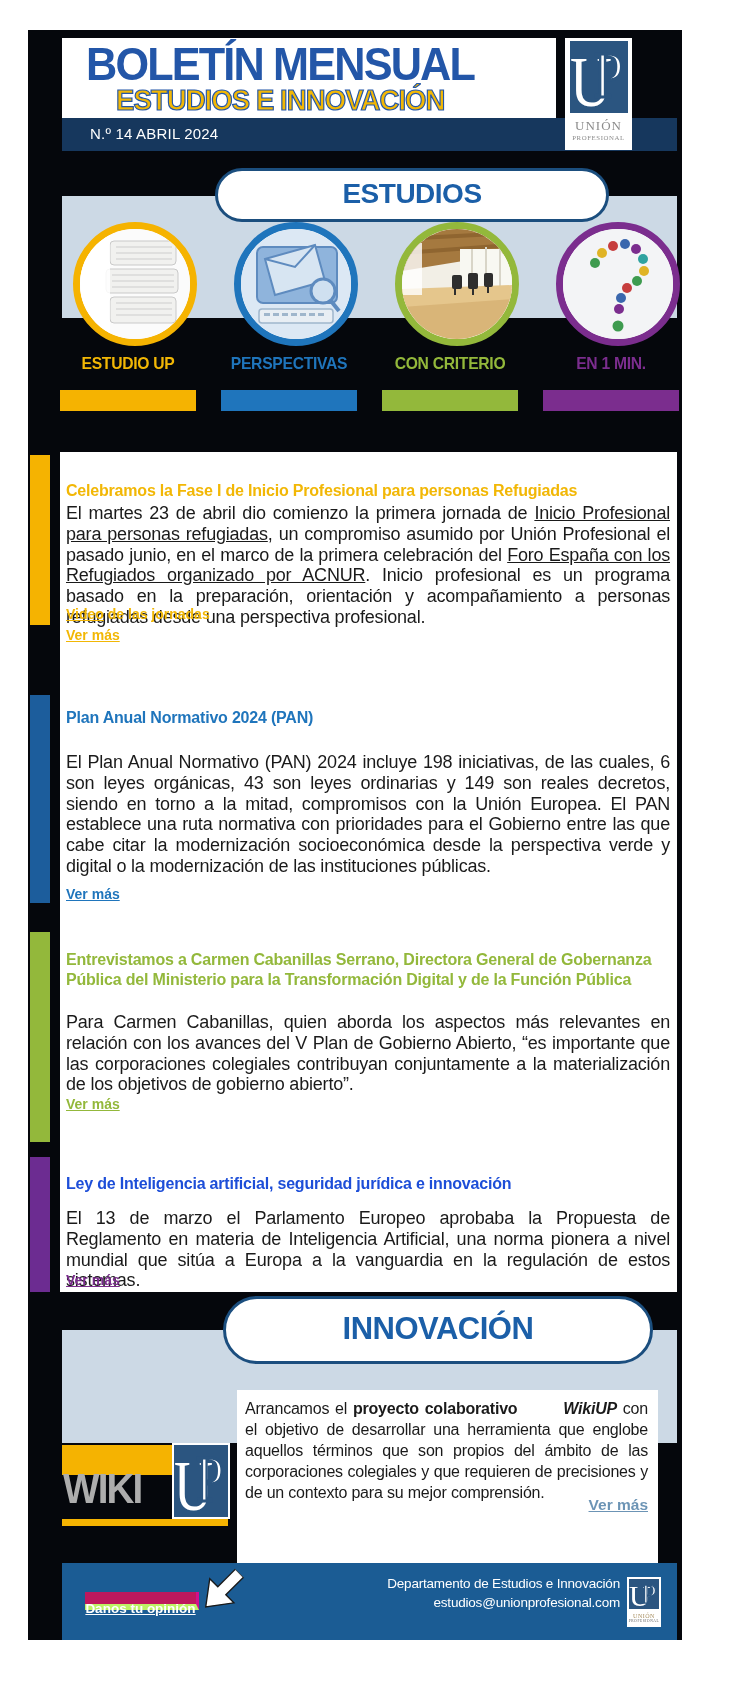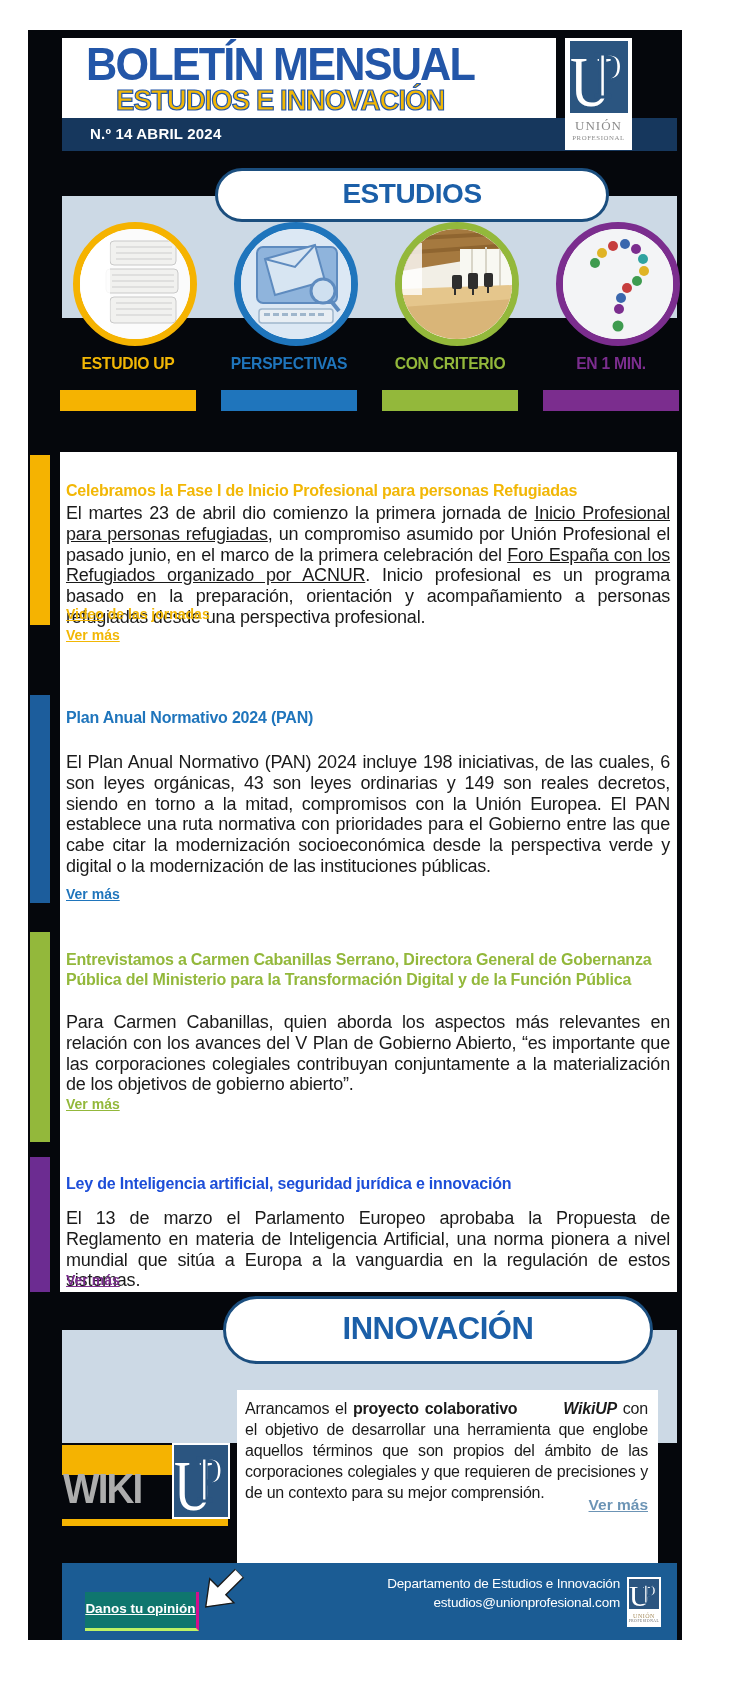--- a/index.html
+++ b/index.html
@@ -8,21 +8,21 @@
   .abs{position:absolute;}
   #frame{left:28px;top:30px;width:654px;height:1610px;background:#05070c;}
   
   .hdr-white{left:62px;top:38px;width:494px;height:80px;background:#ffffff;}
   .title1{left:86px;top:36px;color:#2356A8;font-size:47px;font-weight:bold;letter-spacing:-2px;transform:scaleX(.92);transform-origin:left top;white-space:nowrap;}
   .title2{left:116px;top:84px;color:#F2B705;font-size:29px;font-weight:bold;letter-spacing:-1px;-webkit-text-stroke:1.2px #2356A8;white-space:nowrap;transform:scaleX(.95);transform-origin:left top;}
   .logo-box{left:565px;top:38px;width:67px;height:112px;background:#ffffff;z-index:5;text-align:center;}
   .logo-union{color:#8C8C8C;font-family:"Liberation Serif",serif;font-size:13px;letter-spacing:1px;margin-top:1px;}
   .logo-prof{color:#8C8C8C;font-family:"Liberation Serif",serif;font-size:6.8px;letter-spacing:.6px;}
   .navy-band{left:62px;top:118px;width:615px;height:33px;background:#16375D;}
-  .issue-txt{left:90px;top:125px;color:#ffffff;font-size:15px;font-weight:bold;letter-spacing:.2px;}
+  .issue-txt{left:90px;top:125px;color:#ffffff;font-size:15px;font-weight:normal;letter-spacing:.2px;}
   
   .pill{background:#ffffff;border:3.5px solid #1B4E7E;border-radius:30px;text-align:center;color:#1B5FA8;font-weight:bold;z-index:6;}
   .pill-estudios{left:215px;top:168px;width:388px;height:48px;font-size:28px;line-height:46px;letter-spacing:-.5px;}
   .pill-innov{left:223px;top:1296px;width:424px;height:62px;font-size:31px;line-height:60px;border-radius:34px;letter-spacing:-.5px;}
   .band1{left:62px;top:196px;width:615px;height:122px;background:#CCD9E5;}
   .band2{left:62px;top:1330px;width:615px;height:113px;background:#CCD9E5;}
   
   .circ{width:110px;height:110px;border-radius:50%;overflow:hidden;z-index:4;background:#fff;}
   .cat-label{top:354px;width:150px;text-align:center;font-size:16.5px;font-weight:bold;letter-spacing:-.3px;white-space:nowrap;transform:scaleX(.95);}
   .cat-bar{top:390px;width:136px;height:21px;}
@@ -40,21 +40,21 @@
   .wiki-body{left:8px;top:8px;width:403px;font-size:16px;line-height:21px;color:#1a1a1a;text-align:justify;letter-spacing:-.2px;position:absolute;}
   .wiki-link{right:10px;top:106px;position:absolute;font-size:15.5px;font-weight:bold;}
   
   .wiki-logo{left:62px;top:1443px;width:166px;height:82px;}
   .wiki-yellow-top{position:absolute;left:0;top:2px;width:111px;height:30px;background:#F5B301;}
   .wiki-word{position:absolute;left:1px;top:22px;font-size:42px;font-weight:bold;color:#ADADAD;letter-spacing:-2px;transform:scaleX(.92);transform-origin:left top;}
   .wiki-upbox{position:absolute;left:110px;top:0;width:58px;height:76px;background:#2B5580;border:2px solid #ffffff;box-sizing:border-box;}
   .wiki-underline{position:absolute;left:0;top:76px;width:166px;height:7px;background:#F5B301;}
   
   .footer-bar{left:62px;top:1563px;width:615px;height:77px;background:#1B5C94;}
-  .fb-btn{position:absolute;left:23px;top:29px;width:114px;height:39px;background:#0f766e;color:#ffffff;font-size:13.5px;font-weight:bold;text-align:center;line-height:34px;text-decoration:underline;border-right:3px solid #d20f8d;border-bottom:3px solid #bef264;box-sizing:border-box;cursor:pointer;}
+  .fb-btn{position:absolute;left:23px;top:29px;width:114px;height:18px;background:#be185d;color:#ffffff;font-size:13.5px;font-weight:bold;text-align:center;line-height:34px;text-decoration:underline;border-right:3px solid #d20f8d;border-bottom:6px solid #bef264;box-sizing:border-box;cursor:pointer;}
   .fb-text{position:absolute;right:57px;top:12px;text-align:right;color:#ffffff;font-size:13.5px;line-height:18.5px;letter-spacing:-.2px;margin-left:44px;}
   .fb-logo{position:absolute;right:16px;top:14px;width:34px;height:50px;background:#ffffff;text-align:center;}
   .fb-logo .logo-union{font-size:6px;letter-spacing:.5px;color:#A78E5F;margin-top:0;}
   .fb-logo .logo-prof{font-size:3.5px;color:#555;}
   .arrow-wrap{left:196px;top:1565px;width:50px;height:50px;z-index:9;}
 </style>
 </head>
 <body>
 
 <div id="canvas">

